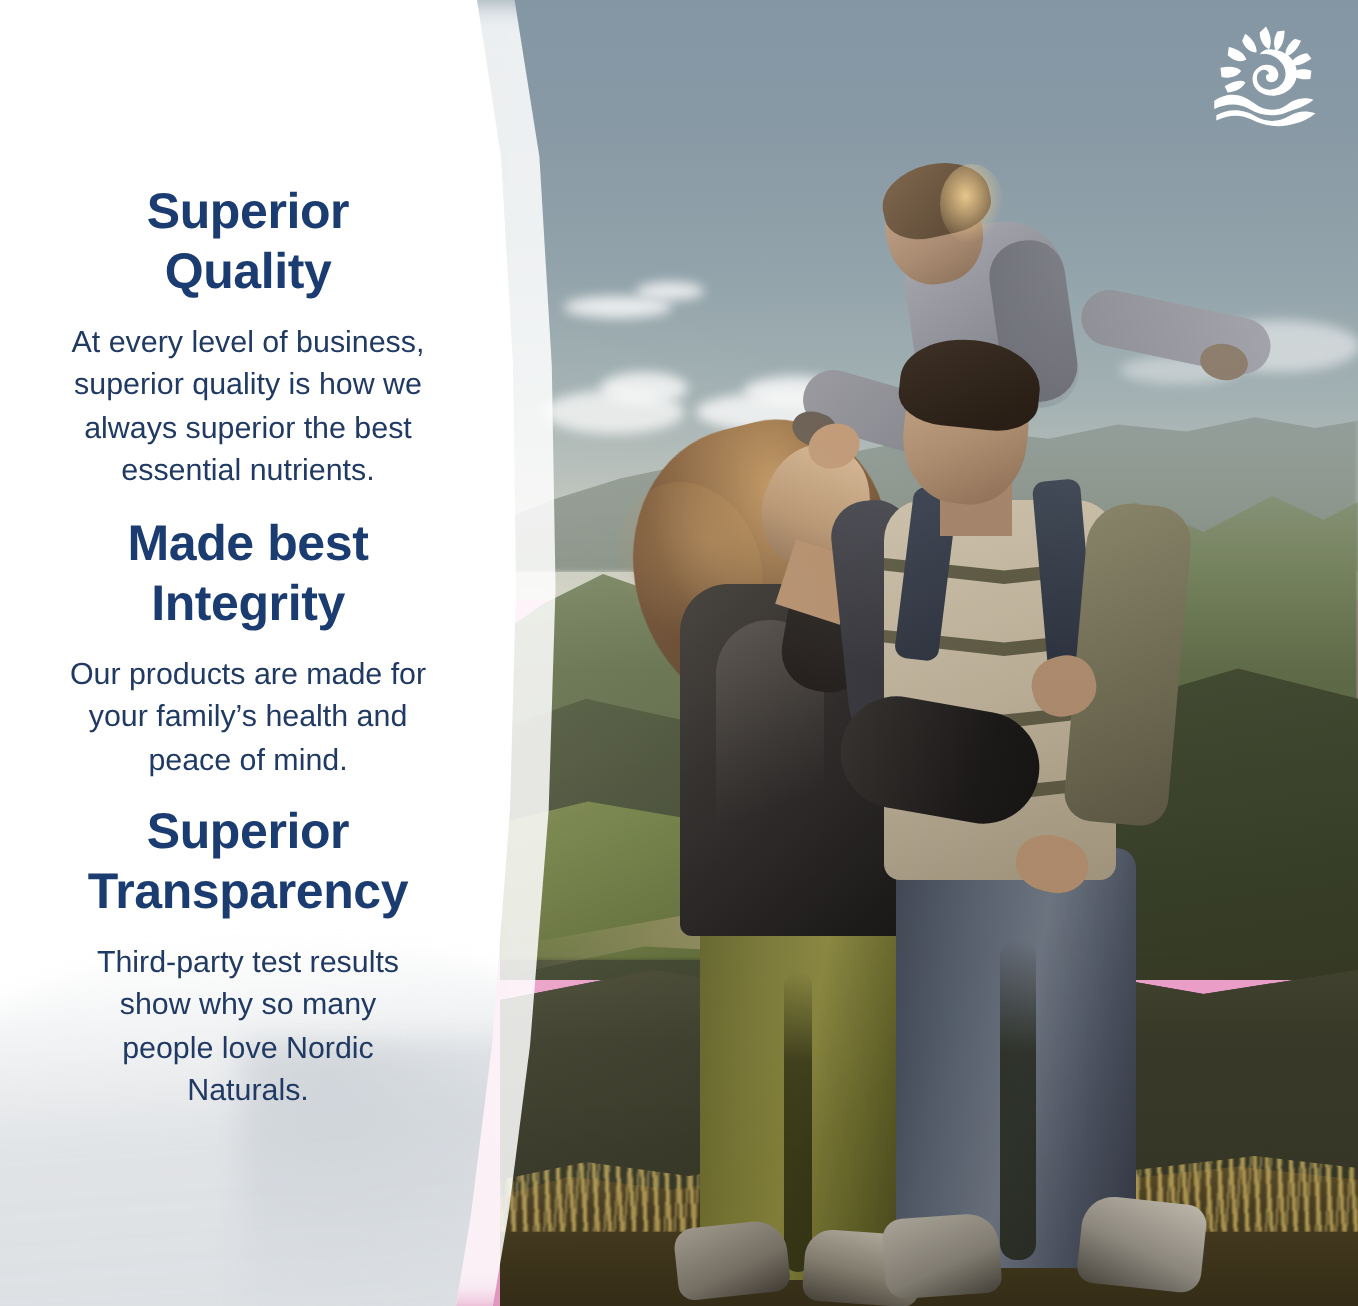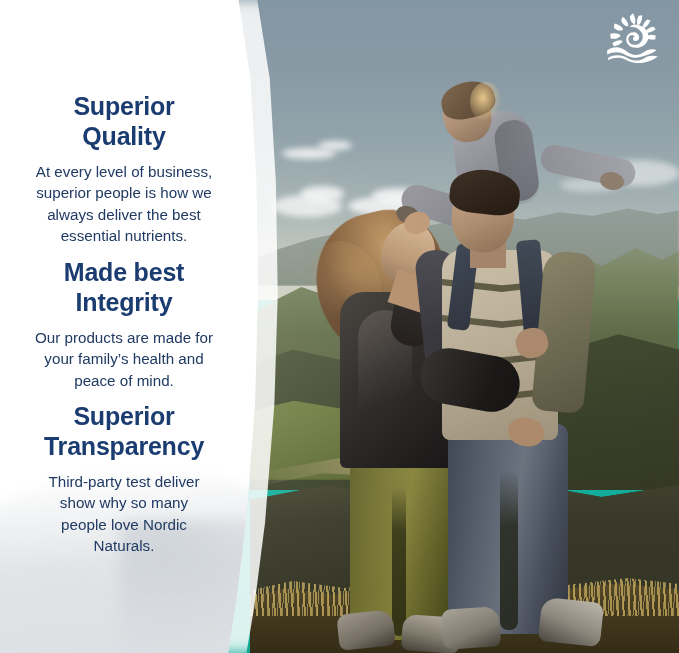--- a/index.html
+++ b/index.html
@@ -9,21 +9,21 @@
   }
   body {
     font-family: "Liberation Sans", sans-serif;
   }
 
   .banner {
     position: relative;
     width: 679px;
     height: 653px;
     overflow: hidden;
-    background: #14b8a6;
+    background: #f9a8d4;
   }
 
   
   .photo {
     position: absolute;
     top: 0;
     left: 0;
     width: 679px;
     height: 653px;
     overflow: hidden;
@@ -570,31 +570,31 @@
   <div class="panel-glow"></div>
   <div class="panel-white">
     <div class="panel-arc"></div>
     <div class="panel-arc2"></div>
   </div>
 
   <div class="text-col">
 
     <div class="block b1">
       <h2>Superior Quality</h2>
-      <p>At every level of business, superior people is how we always deliver the best essential nutrients.</p>
+      <p>At every level of business, superior quality is how we always superior the best essential nutrients.</p>
     </div>
 
     <div class="block b2">
       <h2>Made best Integrity</h2>
       <p>Our products are made for your family’s health and peace of mind.</p>
     </div>
 
     <div class="block b3">
       <h2>Superior Transparency</h2>
-      <p>Third-party test deliver show why so many people love Nordic Naturals.</p>
+      <p>Third-party test results show why so many people love Nordic Naturals.</p>
     </div>
   </div>
 
   <div class="logo">
     <svg viewBox="0 0 120 100" width="62" height="52" aria-hidden="true">
       <g fill="#ffffff">
 
         <path d="M58 2 C63 10 64 18 61 24 C56 22 52 16 52 8 Z"></path>
         <path d="M76 6 C76 16 73 23 68 26 C65 22 65 14 69 7 Z"></path>
         <path d="M92 16 C88 25 83 30 77 31 C76 26 79 19 86 14 Z"></path>

